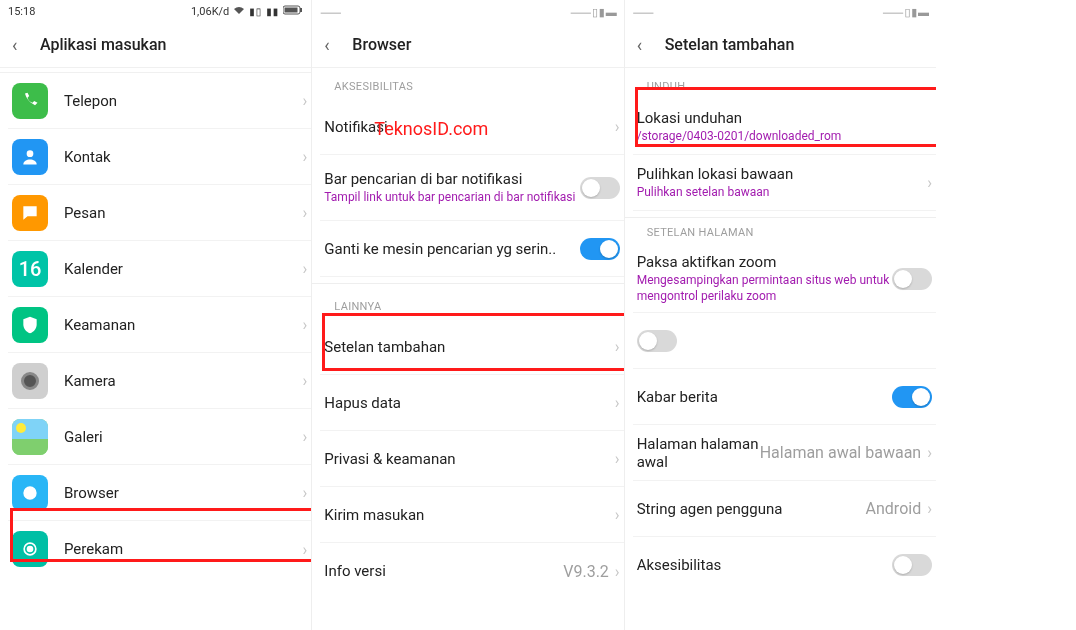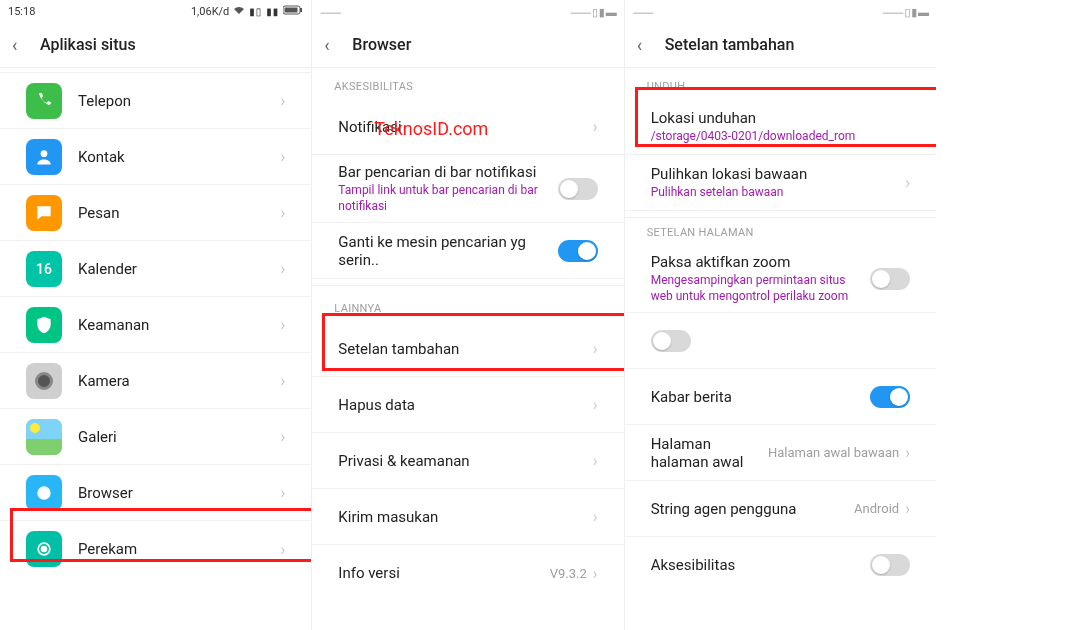--- a/index.html
+++ b/index.html
@@ -17,28 +17,28 @@
   .sb-icons { font-size: 10px; letter-spacing: 1px; }
 
   
   .header { height: 46px; display: flex; align-items: center; padding: 0 12px; border-bottom: 1px solid #f0f0f0; }
   .header .back { width: 20px; color: #666; font-size: 18px; }
   .header .title { font-size: 16px; font-weight: 500; color: #222; margin-left: 8px; }
 
   .list { }
   .section { font-size: 11px; color: #9e9e9e; padding: 12px 22px 6px; letter-spacing: .3px; }
   .divider-top { border-top: 1px solid #eee; }
-  .row { display: flex; align-items: center; min-height: 56px; padding: 8px 26px; border-bottom: 1px solid #f2f2f2; position: relative; }
+  .row { display: flex; align-items: center; min-height: 56px; padding: 8px 4px; border-bottom: 1px solid #f2f2f2; position: relative; margin-left: 8px; }
   .row.noborder { border-bottom: none; }
   .row .app-icon { width: 36px; height: 36px; border-radius: 8px; margin-right: 16px; flex: none; display:flex; align-items:center; justify-content:center; color:#fff; }
-  .row .app-icon span { font-size:14px; font-weight:500; }
+  .row .app-icon span { font-size:20px; font-weight:500; }
   .row .texts { flex: 1; min-width: 0; }
   .row .label { font-size: 15px; color: #222; }
   .row .sub { font-size: 12px; color: #a21caf; margin-top: 2px; line-height:1.3; }
-  .row .value { font-size: 13px; color: #9e9e9e; margin-right: 6px; }
+  .row .value { font-size: 16px; color: #9e9e9e; margin-right: 6px; }
   .row .chev { color: #c7c7c7; font-size: 16px; }
 
   .toggle { width: 40px; height: 22px; border-radius: 11px; background: #d9d9d9; position: relative; flex:none; }
   .toggle::after { content:""; position:absolute; width:18px; height:18px; border-radius:50%; background:#fff; top:2px; left:2px; box-shadow:0 1px 2px rgba(0,0,0,.2); }
   .toggle.on { background:#2196f3; }
   .toggle.on::after { left:auto; right:2px; }
 
   .highlight { position:absolute; border:3px solid #ff1a1a; pointer-events:none; }
 
   .watermark { position:absolute; font-size:18px; font-weight:400; color:#ff1a1a; pointer-events:none; }
@@ -81,21 +81,21 @@
           <svg width="20" height="10" viewBox="0 0 20 10">
               <rect x="0" y="1" width="17" height="8" rx="2" fill="none" stroke="#555"></rect>
               <rect x="17" y="3" width="2" height="4" fill="#555"></rect>
               <rect x="1.5" y="2.5" width="13" height="5" fill="#555"></rect>
             </svg>
         </span>
       </span>
     </div>
     <div class="header">
       <span class="back">‹</span>
-      <span class="title">Aplikasi situs</span>
+      <span class="title">Aplikasi masukan</span>
     </div>
     <div class="list" style="border-top:1px solid #f0f0f0; margin-top:4px;">
       <div class="row">
         <div class="app-icon bg-phone">
             <svg class="svg-icon" viewBox="0 0 24 24" fill="#fff">
               <path d="M6 3c1 4 4 10 12 14l3-3-4-2-2 2c-3-1-5-3-6-6l2-2-2-4z"></path>
             </svg>
           </div>
         <div class="texts">
             <div class="label">Telepon</div>

